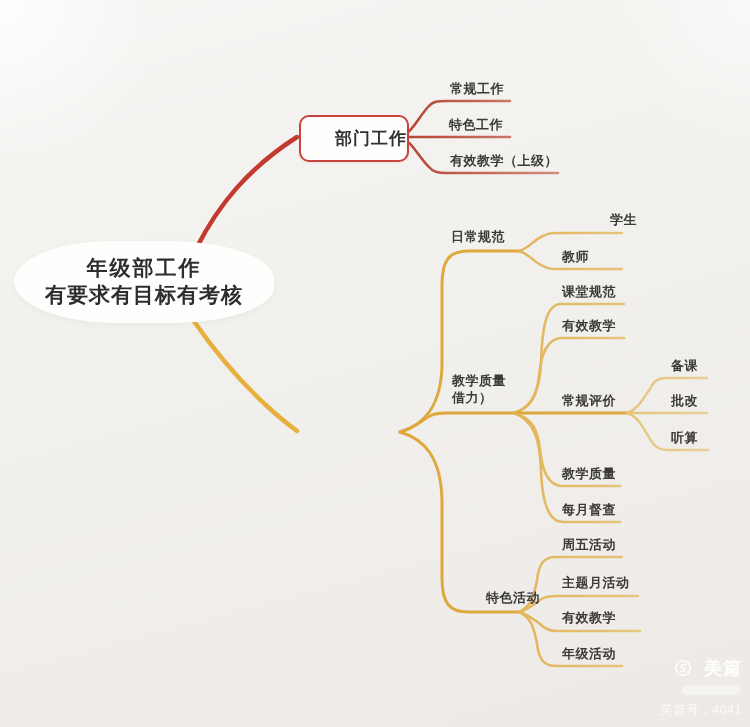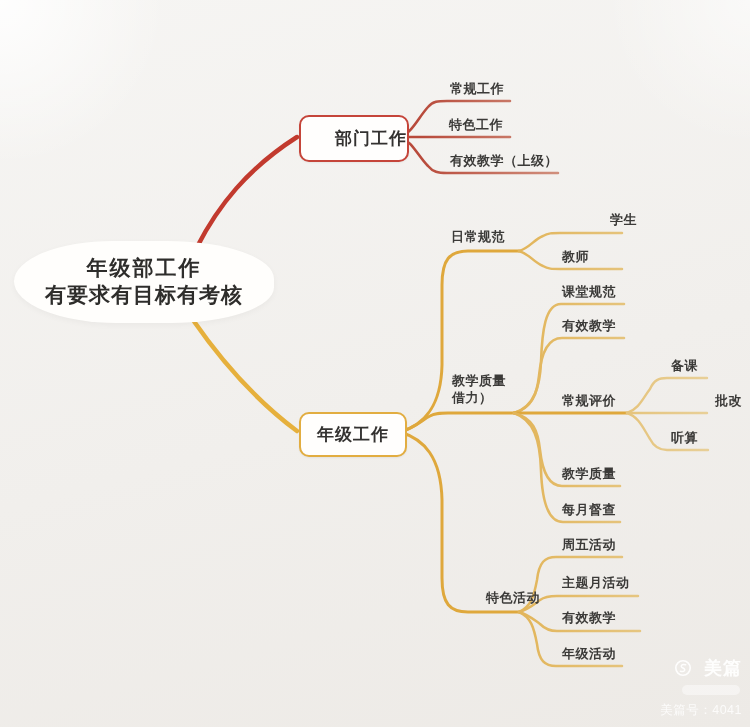--- a/index.html
+++ b/index.html
@@ -99,41 +99,38 @@
   </svg>
 
   <div class="root-blob">
     <span class="root-line1">年级部工作</span>
     <span class="root-line2">有要求有目标有考核</span>
   </div>
 
   <div class="node red" style="left:299px;top:115px;width:106px;height:43px;justify-content:flex-end;">
     <span>部门工作</span>
   </div>
-  <div class="node gold" style="left:299px;top:412px;width:104px;height:41px;">
-    <span>年级工作</span>
-  </div>
 
   <div class="label" style="left:450px;top:80px;">常规工作</div>
   <div class="label" style="left:429px;top:116px;padding-left:20px;">特色工作</div>
   <div class="label" style="left:450px;top:152px;">有效教学（上级）</div>
 
   <div class="label" style="left:451px;top:228px;">日常规范</div>
   <div class="label" style="left:562px;top:211px;margin-left:48px;">学生</div>
   <div class="label" style="left:562px;top:248px;font-family:Liberation Serif, serif;">教师</div>
 
   <div class="label" style="left:452px;top:372px;">
     <span>教学质量</span>
     <span class="l2">借力）</span>
   </div>
   <div class="label" style="left:562px;top:283px;">课堂规范</div>
   <div class="label" style="left:562px;top:317px;">有效教学</div>
   <div class="label" style="left:562px;top:392px;">常规评价</div>
   <div class="label" style="left:671px;top:357px;">备课</div>
-  <div class="label" style="left:671px;top:392px;margin-left:44px;">批改</div>
+  <div class="label" style="left:671px;top:392px;">批改</div>
   <div class="label" style="left:671px;top:429px;">听算</div>
   <div class="label" style="left:562px;top:465px;">教学质量</div>
   <div class="label" style="left:562px;top:501px;">每月督查</div>
 
   <div class="label" style="left:450px;top:589px;padding-left:36px;">特色活动</div>
   <div class="label" style="left:562px;top:536px;">周五活动</div>
   <div class="label" style="left:562px;top:574px;">主题月活动</div>
   <div class="label" style="left:562px;top:609px;">有效教学</div>
   <div class="label" style="left:562px;top:645px;">年级活动</div>
 

